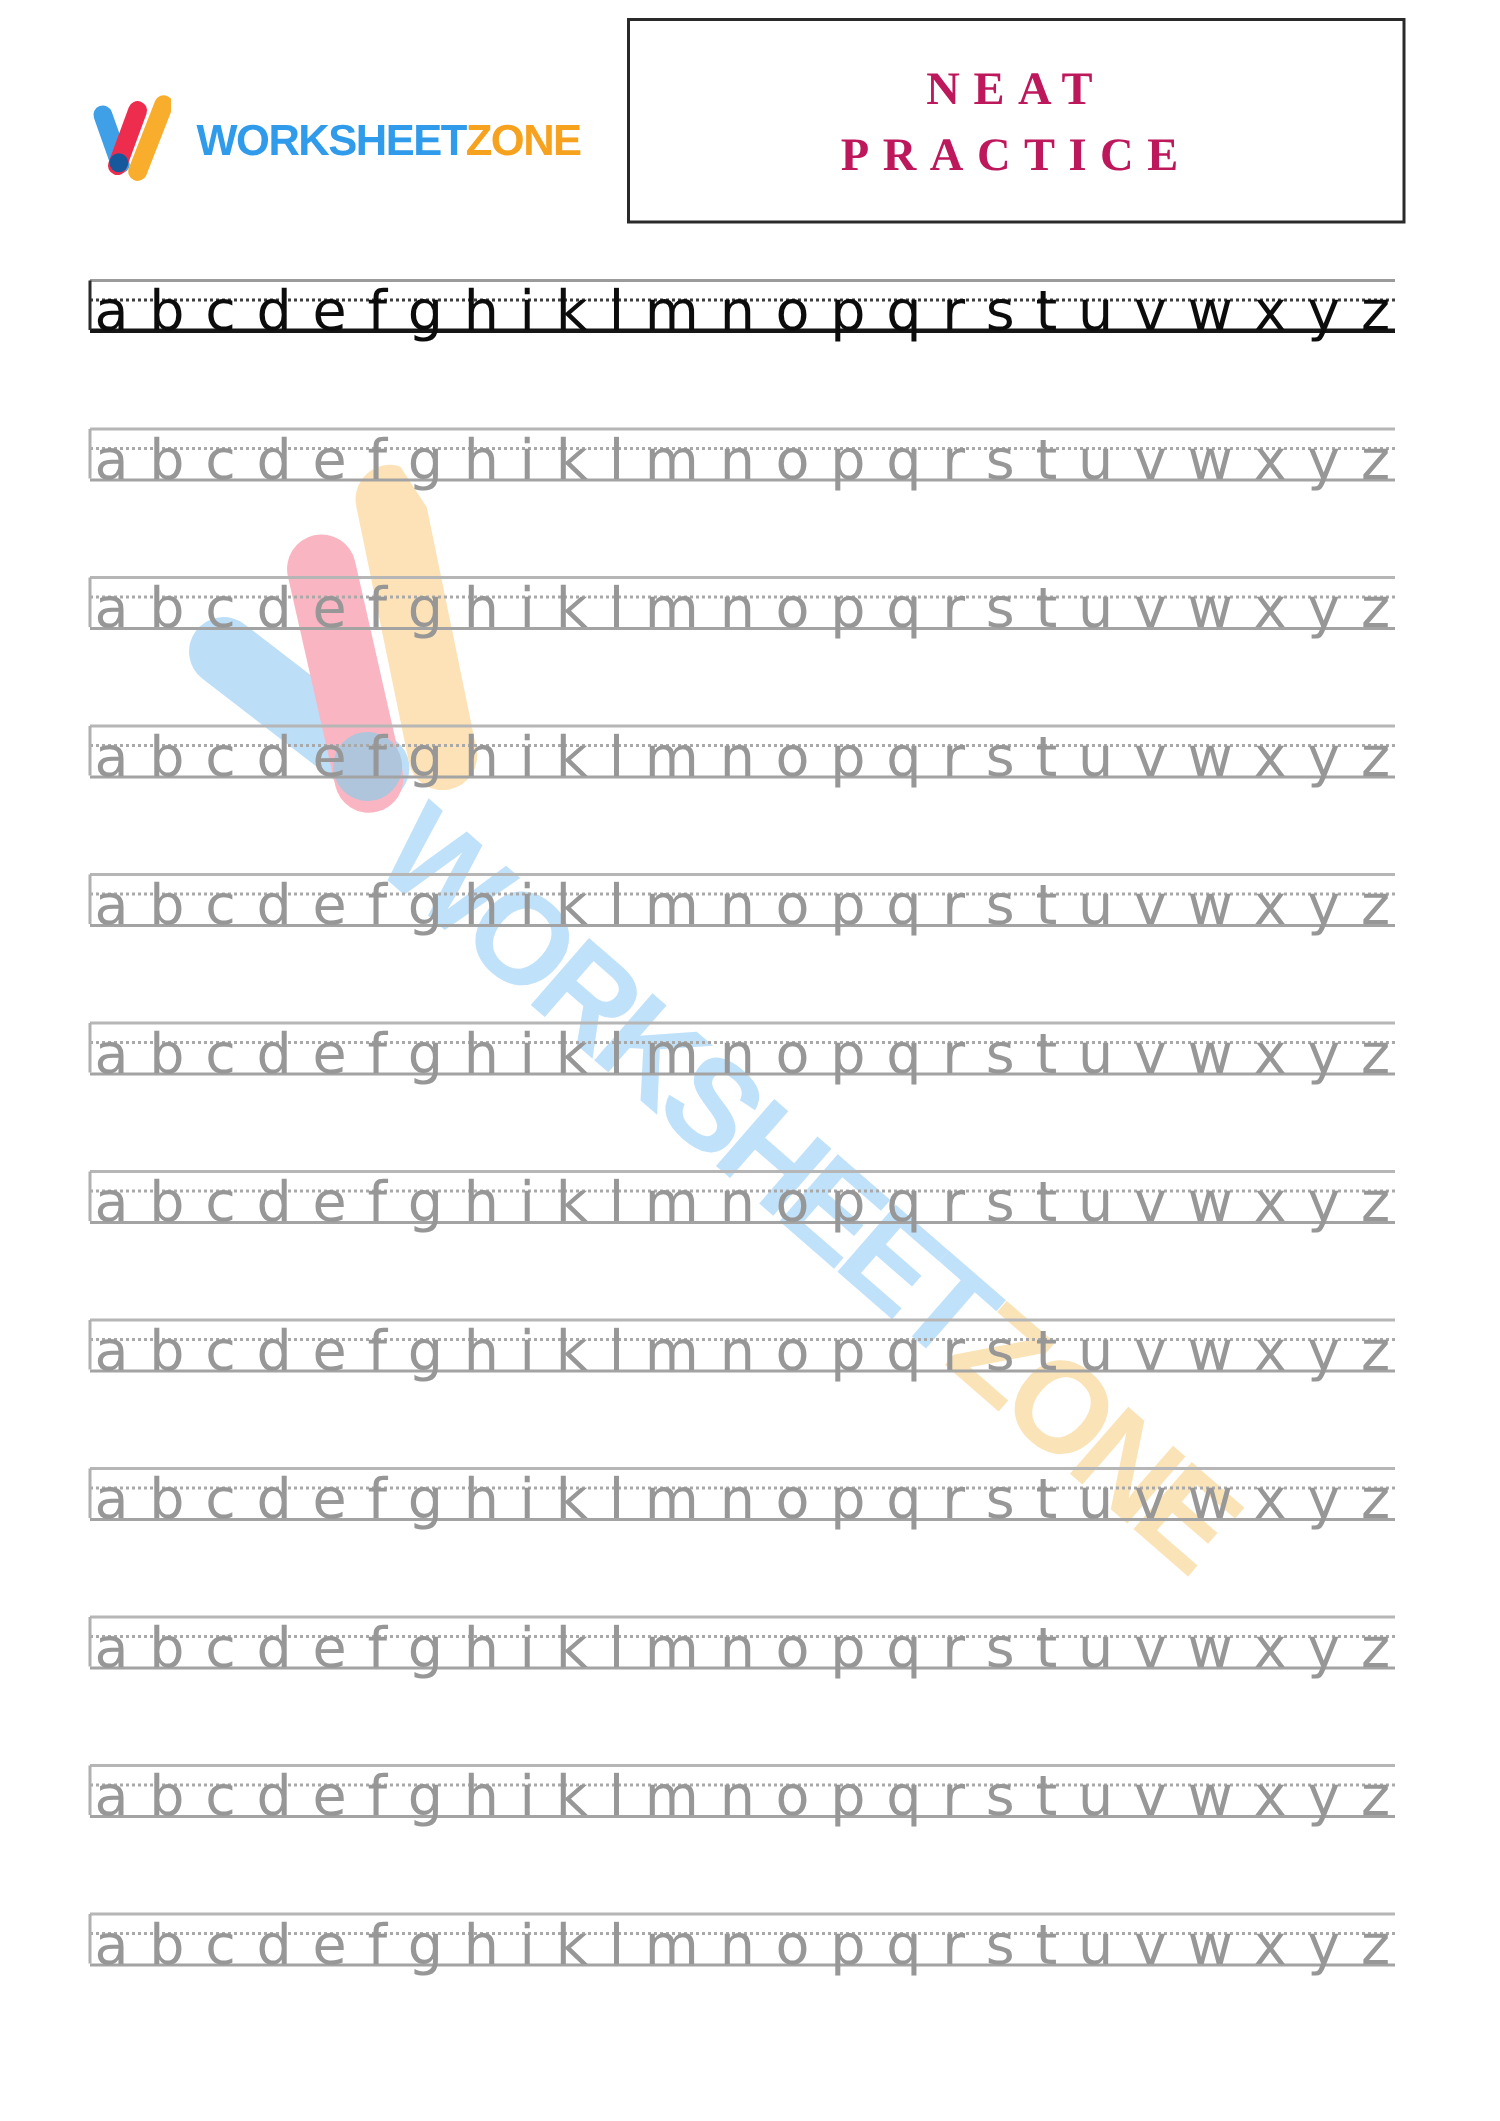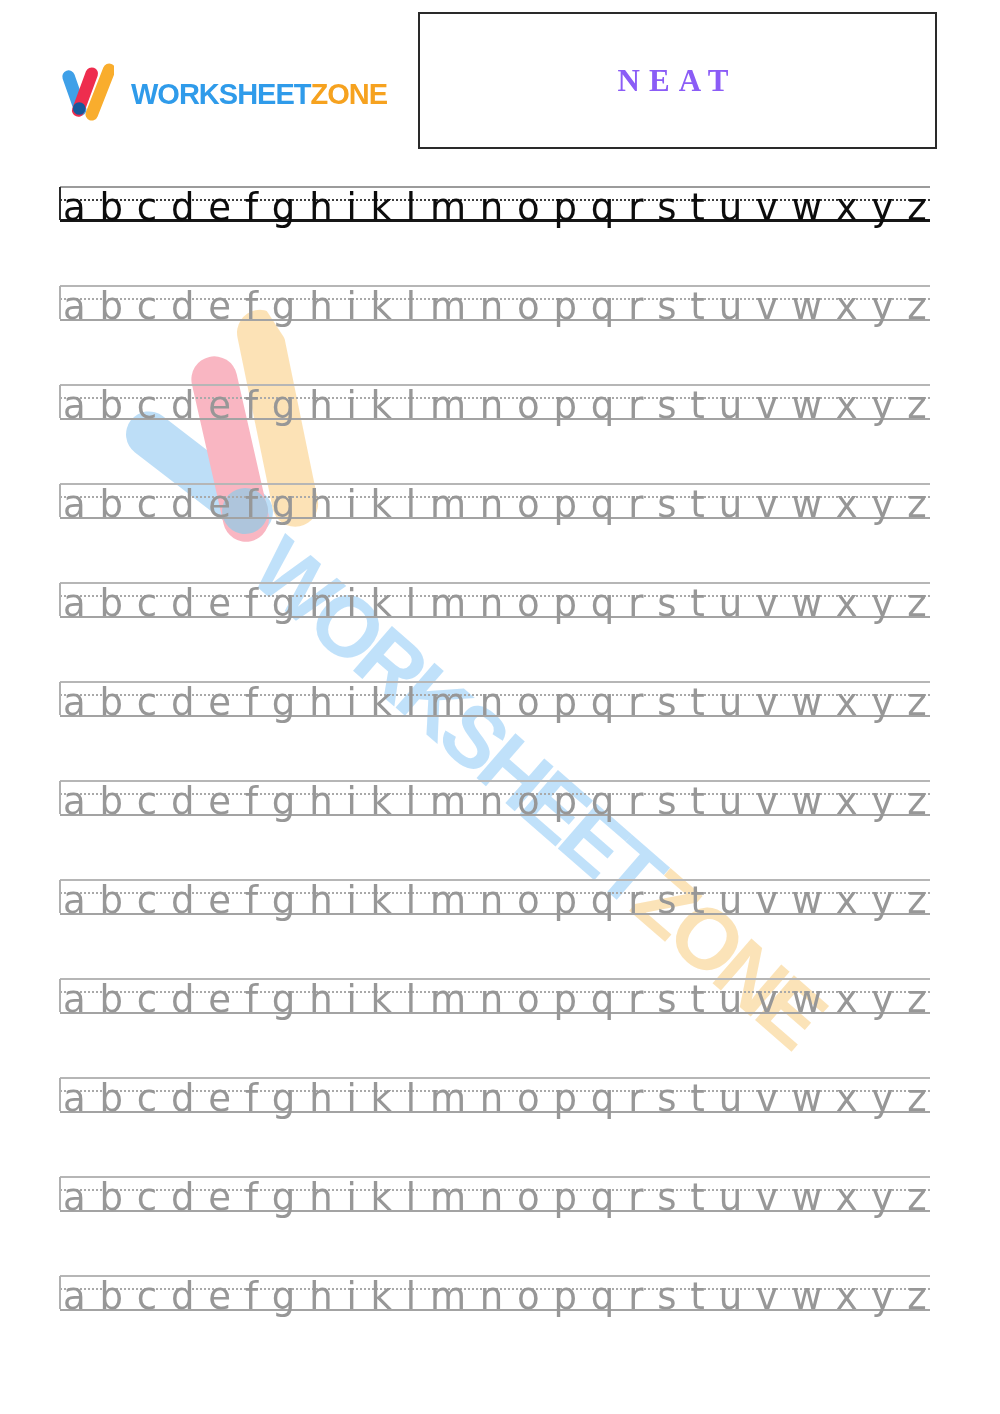--- a/index.html
+++ b/index.html
@@ -21,21 +21,21 @@
   
   .title-box{
     position:absolute;left:418px;top:12px;width:515px;height:133px;
     border:2px solid #2a2a2a;background:#ffffff;
     display:flex;flex-direction:column;justify-content:center;align-items:center;
     z-index:3;
   }
   .title-line{
     font-family:"Liberation Serif", serif;font-weight:bold;
     font-size:31px;line-height:44px;letter-spacing:9px;
-    color:#8b5cf6;text-align:center;white-space:nowrap;
+    color:#be185d;text-align:center;white-space:nowrap;
   }
 
   
   .wm-icon{
     position:absolute;left:128px;top:338px;width:212px;height:234px;
     transform:rotate(-33deg);opacity:.34;z-index:0;pointer-events:none;
   }
   .wm-icon svg{width:100%;height:100%;}
   .wm-text{
     position:absolute;left:298px;top:518px;
@@ -91,20 +91,21 @@
       <circle cx="24" cy="47" r="6.5" fill="#15599c"></circle>
       <line x1="55" y1="7" x2="37" y2="53" stroke-width="13" stroke-linecap="round" stroke="#f9ad2d"></line>
     </svg>
     <div class="logo-text">
       <span class="part-blue">WORKSHEET</span><span class="part-orange">ZONE</span>
     </div>
   </div>
 
   <div class="title-box">
     <div class="title-line">NEAT</div>
+    <div class="title-line">PRACTICE</div>
   </div>
 
   <main class="rows" id="rows">
       <div class="alpha-row example">
         <div class="ln top"></div>
         <div class="ln mid"></div>
         <div class="ln base"></div>
         <div class="tick"></div>
         <div class="letters">
           <span class="glyph">a</span>

